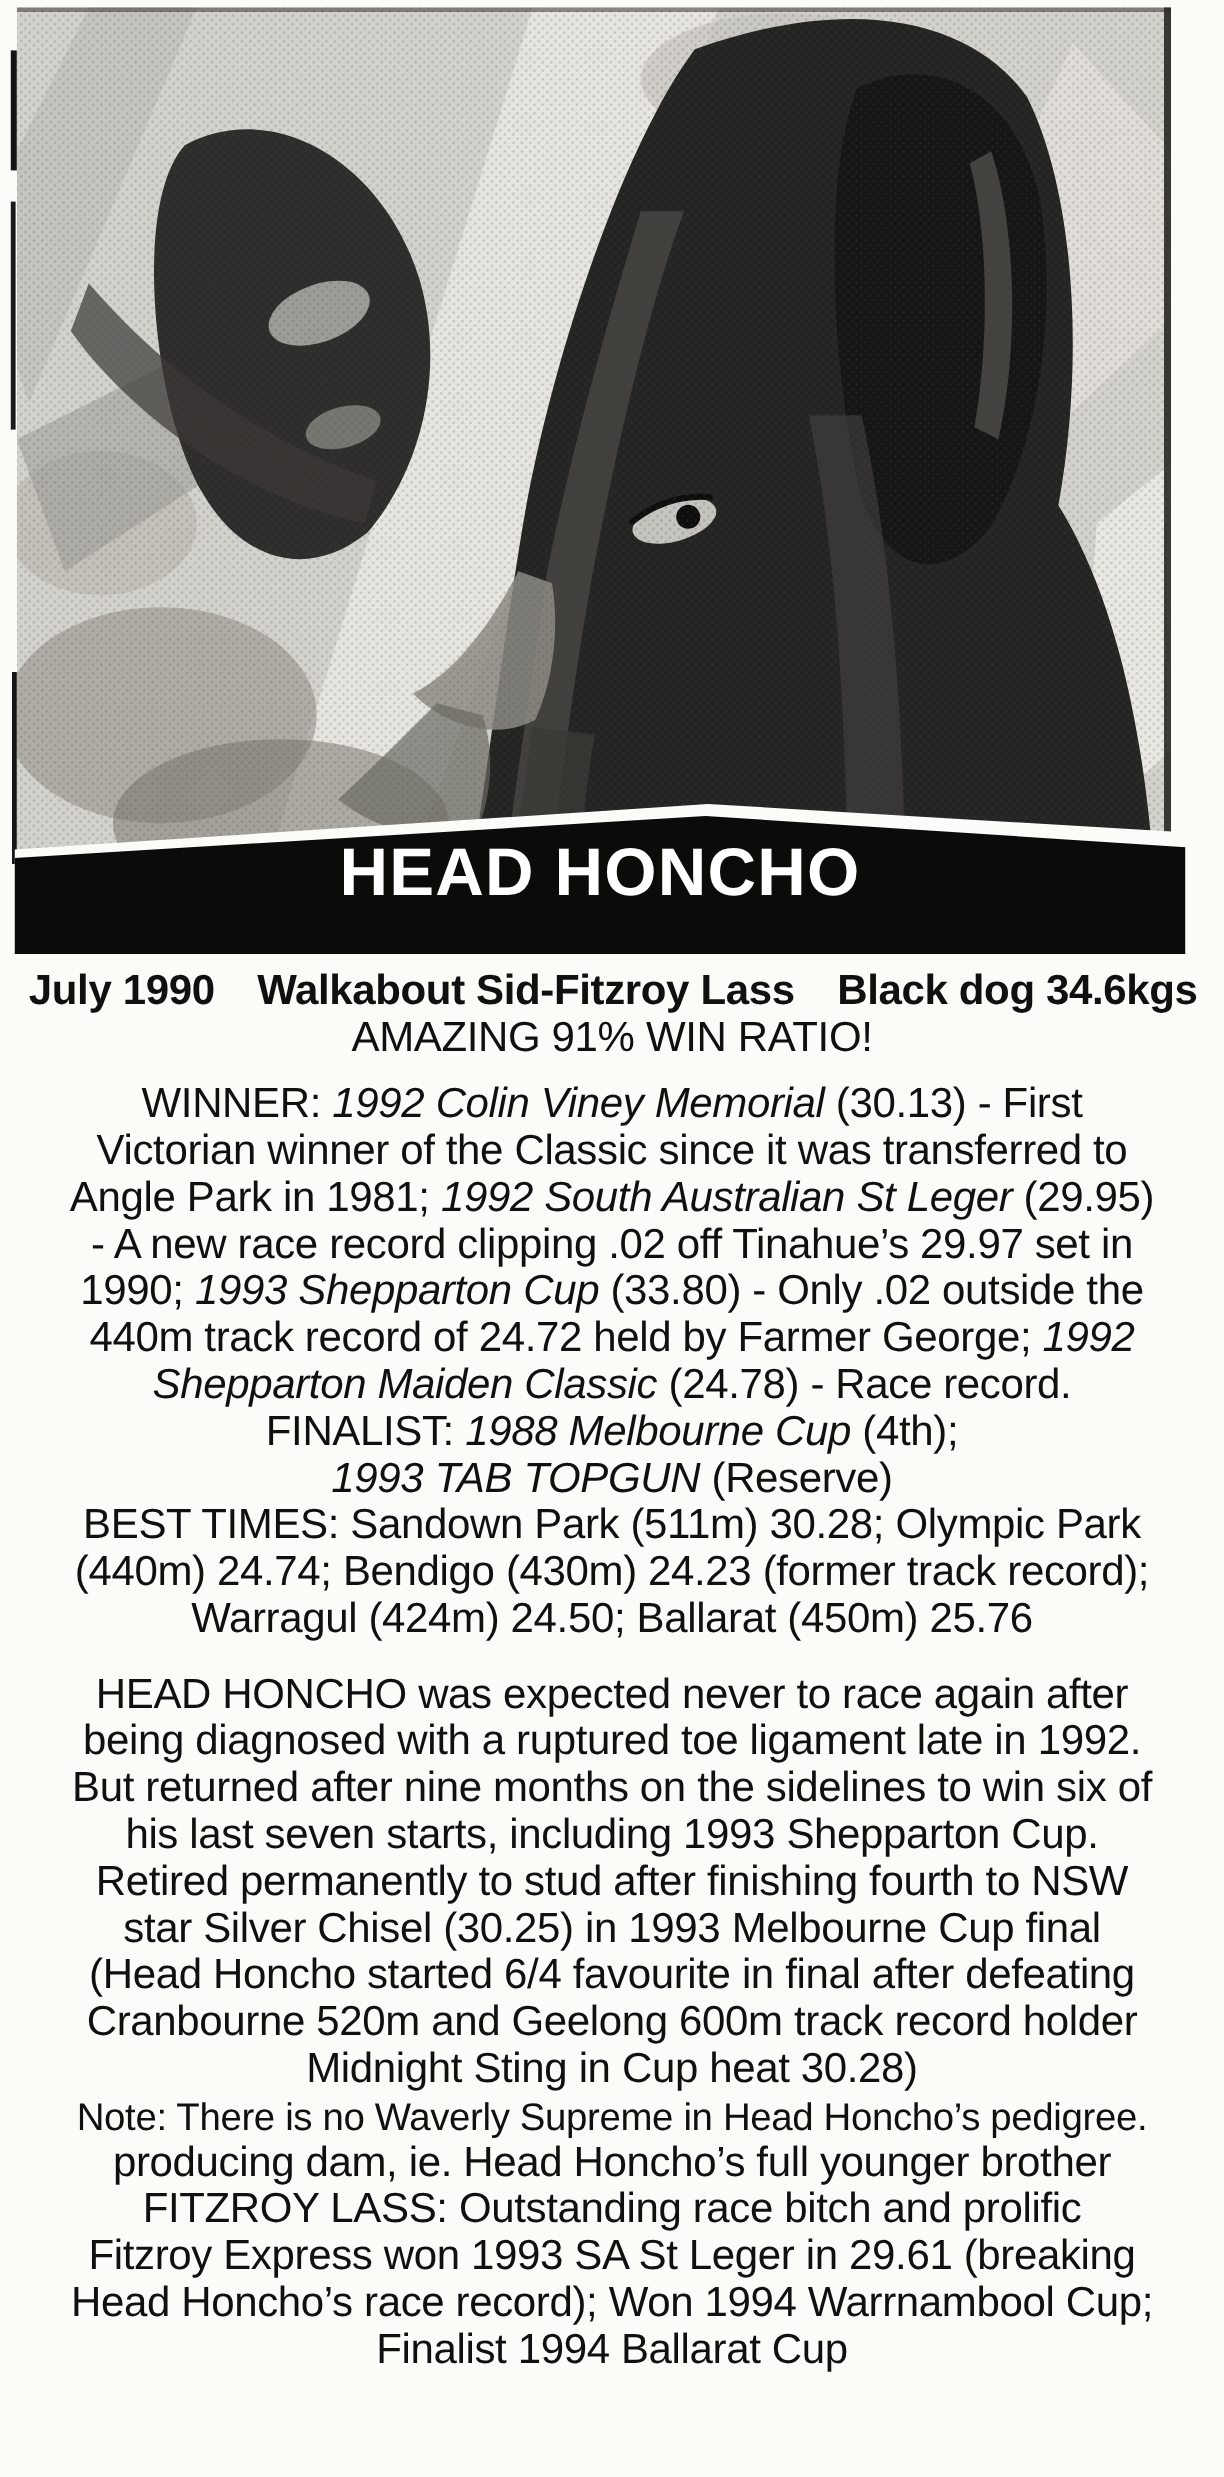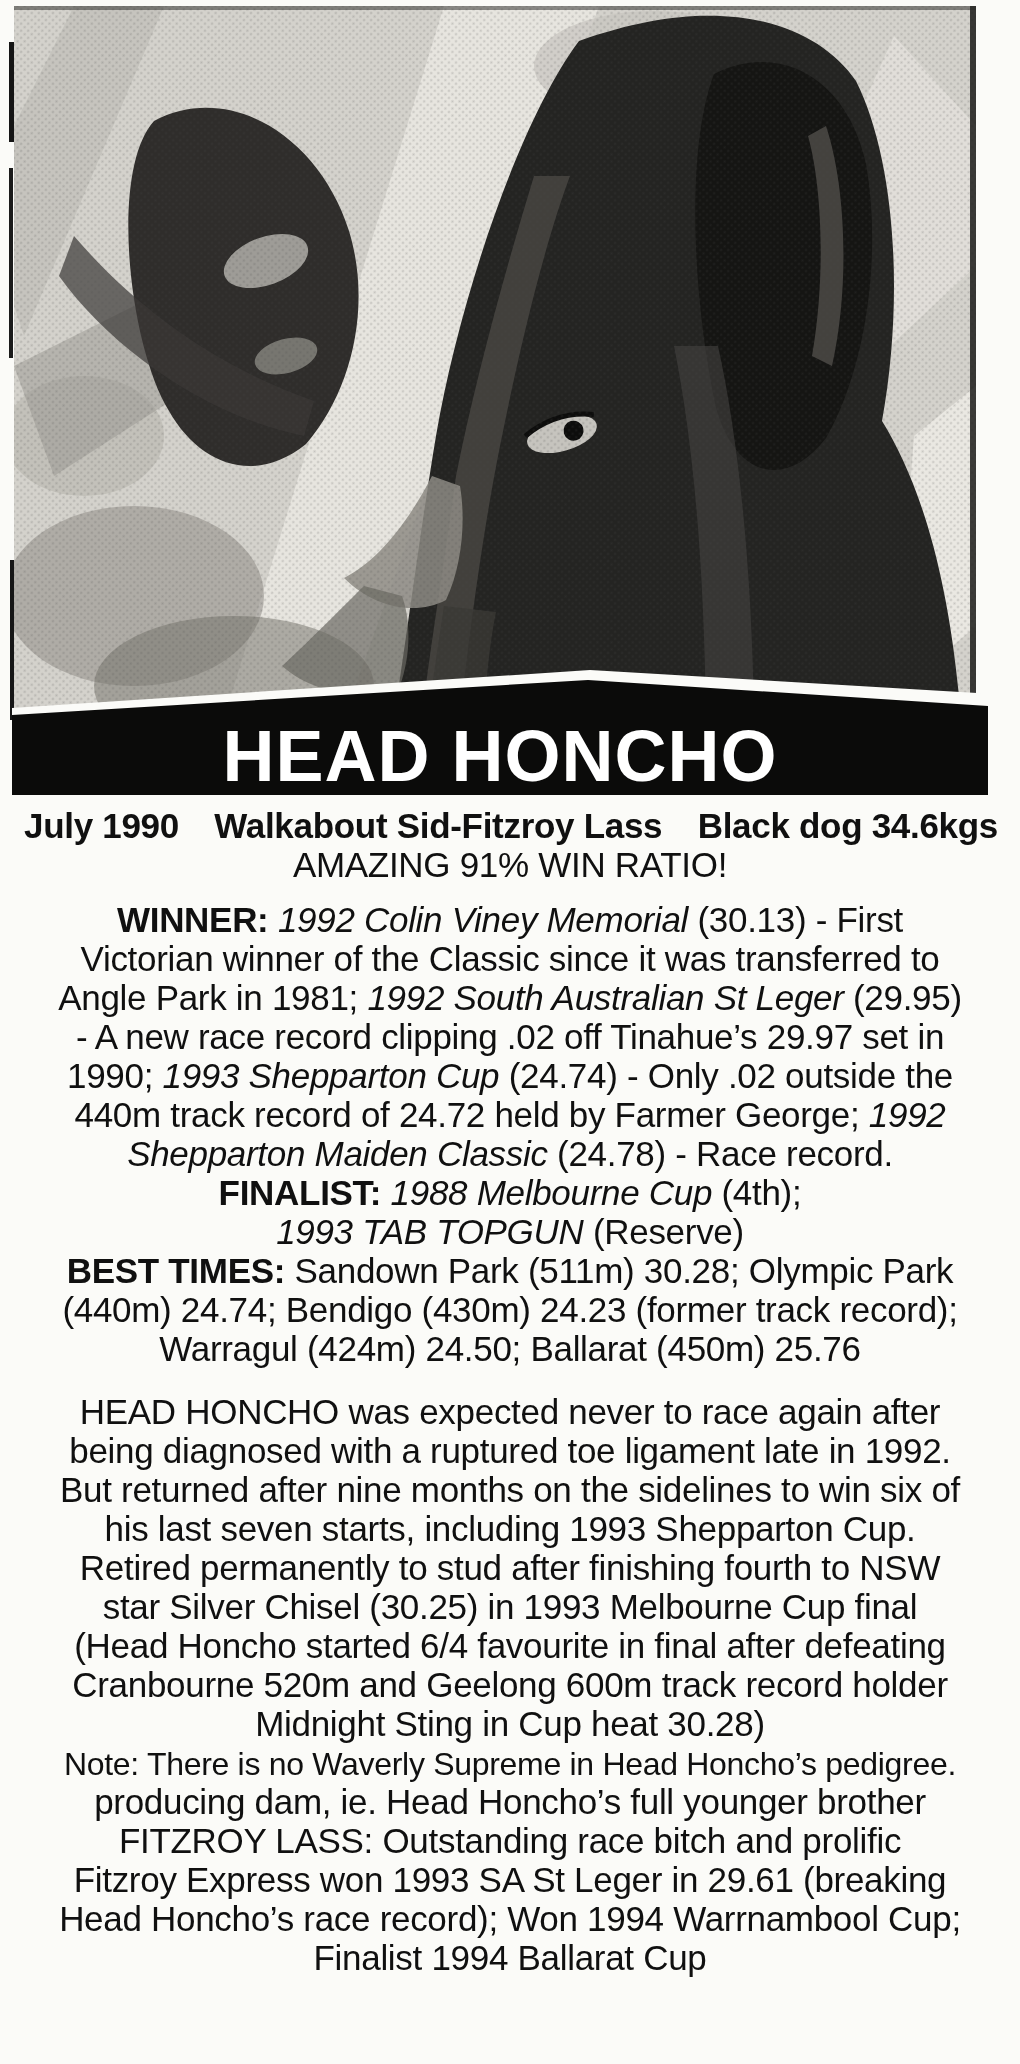--- a/index.html
+++ b/index.html
@@ -28,34 +28,34 @@
     position:absolute;left:12px;top:664px;width:982px;height:131px;
     background:var(--page-bg);
     clip-path:polygon(0 44px,578px 6px,982px 30px,982px 131px,0 131px);
   }
   .banner{
     position:absolute;left:12px;top:672px;width:976px;height:123px;
     background:var(--banner-bg);
     clip-path:polygon(0 43px,576px 8px,976px 34px,976px 123px,0 123px);
   }
   .banner-title{
-    position:absolute;left:0;top:48px;width:100%;
+    position:absolute;left:0;top:27px;width:100%;
     text-align:center;
     color:var(--banner-text);
-    font-size:72px;font-weight:bold;line-height:1;letter-spacing:1px;
+    font-size:56px;font-weight:bold;line-height:1;letter-spacing:1px;
     white-space:nowrap;
   }
   
   .content{
     position:absolute;left:14px;top:806px;width:992px;
     font-size:35px;line-height:39px;letter-spacing:-0.3px;
     text-align:center;
   }
   .tline{white-space:nowrap;}
-  .tline .b{font-weight:bold;}
+  .tline .b{font-weight:normal;}
   .tline .i{font-style:italic;}
   .pedigree-line{
     display:flex;justify-content:space-between;
     padding:0 8px 0 10px;text-align:left;font-weight:bold;
   }
   .gap-sm{height:16px;}
   .gap-md{height:24px;}
   .note{font-size:32px;line-height:36px;margin-top:3px;}
 </style>
 </head>
@@ -133,21 +133,21 @@
       <div class="tline"><span>AMAZING 91% WIN RATIO!</span></div>
     </div>
 
   <div class="gap-sm"></div>
 
   <div>
       <div class="tline"><span class="b">WINNER: </span><span class="i">1992 Colin Viney Memorial </span><span>(30.13) - First</span></div>
       <div class="tline"><span>Victorian winner of the Classic since it was transferred to</span></div>
       <div class="tline"><span>Angle Park in 1981; </span><span class="i">1992 South Australian St Leger </span><span>(29.95)</span></div>
       <div class="tline"><span>- A new race record clipping .02 off Tinahue’s 29.97 set in</span></div>
-      <div class="tline"><span>1990; </span><span class="i">1993 Shepparton Cup </span><span>(24.74) - Only .02 outside the</span></div>
+      <div class="tline"><span>1990; </span><span class="i">1993 Shepparton Cup </span><span>(33.80) - Only .02 outside the</span></div>
       <div class="tline"><span>440m track record of 24.72 held by Farmer George; </span><span class="i">1992</span></div>
       <div class="tline"><span class="i">Shepparton Maiden Classic </span><span>(24.78) - Race record.</span></div>
       <div class="tline"><span class="b">FINALIST: </span><span class="i">1988 Melbourne Cup </span><span>(4th);</span></div>
       <div class="tline"><span class="i">1993 TAB TOPGUN </span><span>(Reserve)</span></div>
     </div>
 
   <div>
       <div class="tline"><span class="b">BEST TIMES: </span><span>Sandown Park (511m) 30.28; Olympic Park</span></div>
       <div class="tline"><span>(440m) 24.74; Bendigo (430m) 24.23 (former track record);</span></div>
       <div class="tline"><span>Warragul (424m) 24.50; Ballarat (450m) 25.76</span></div>

